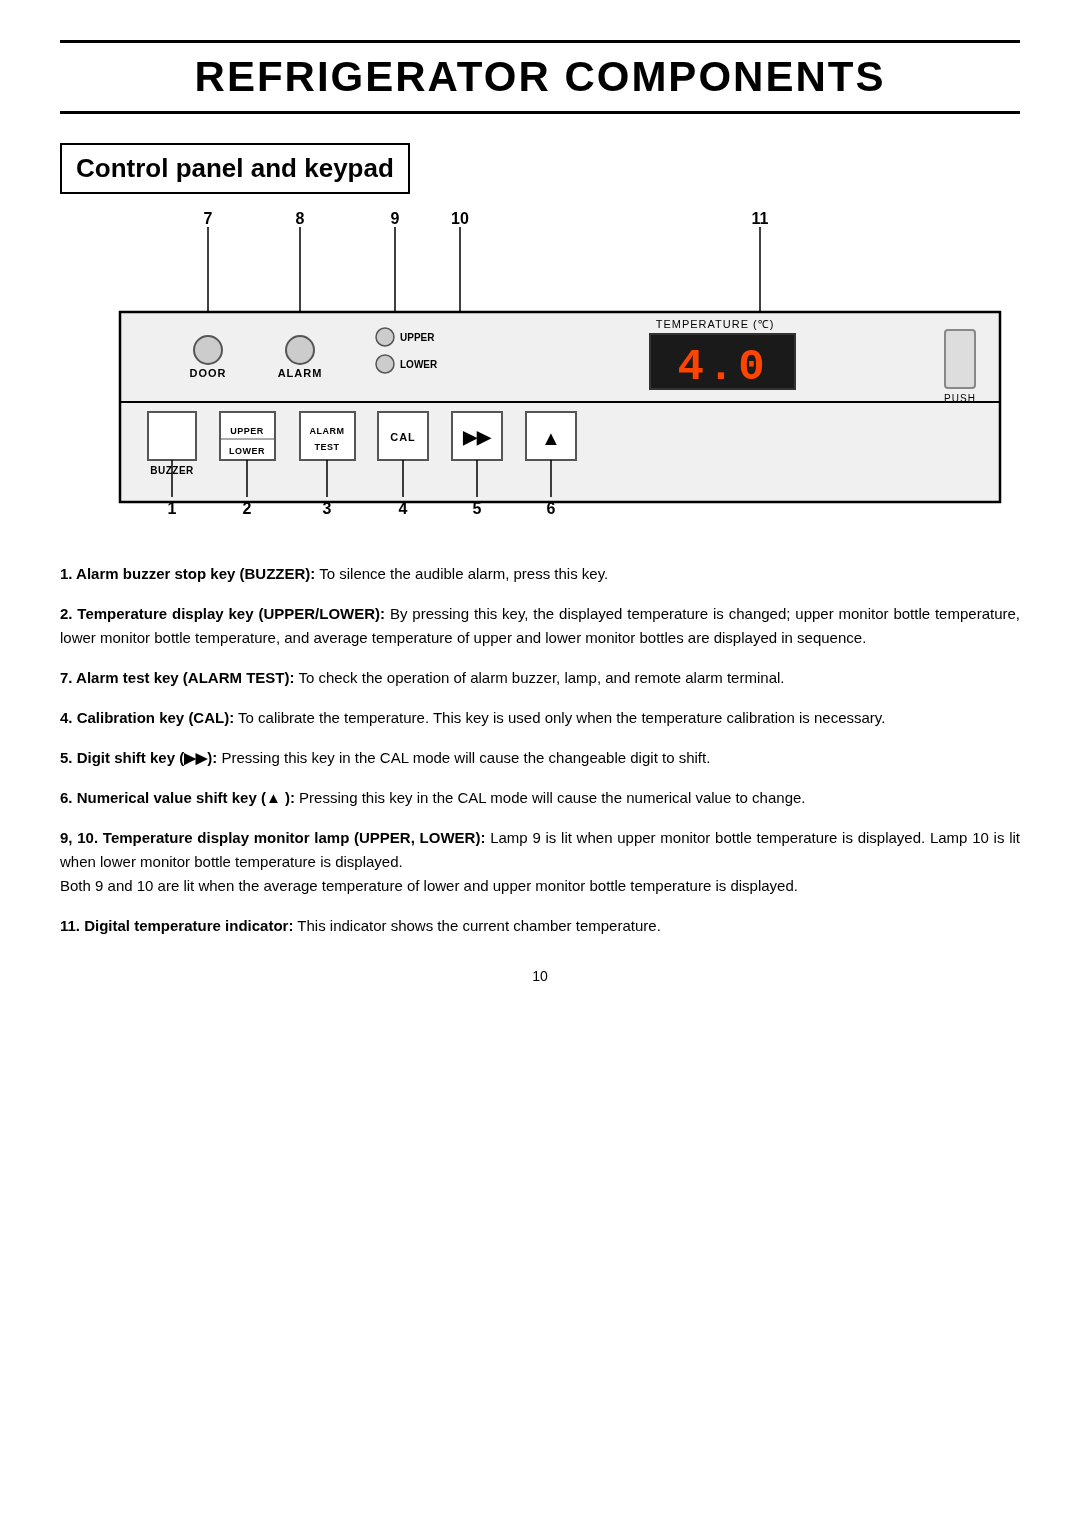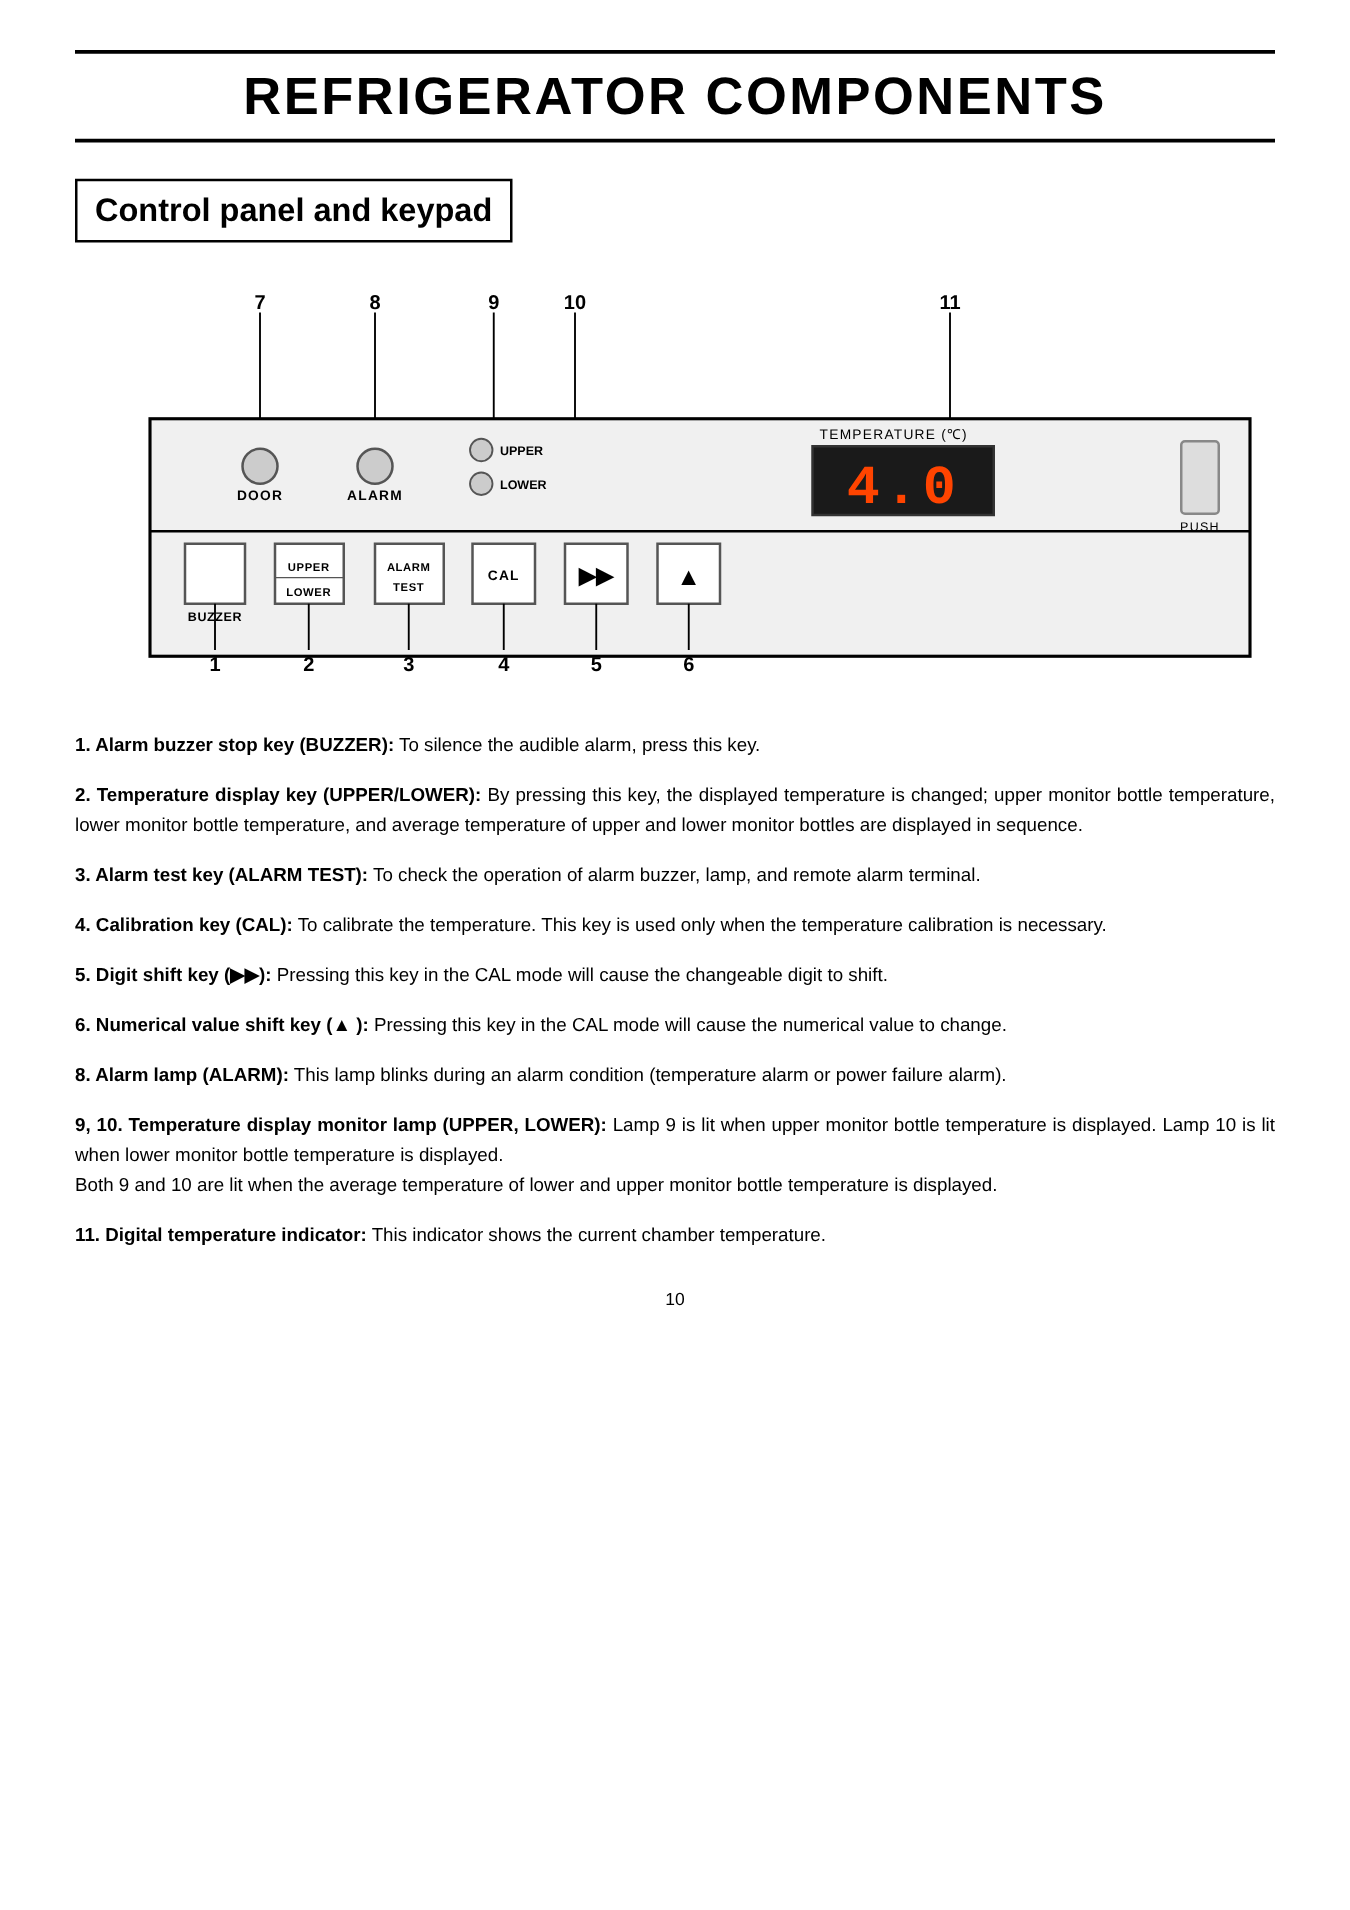--- a/index.html
+++ b/index.html
@@ -22,21 +22,21 @@
       margin-bottom: 29px;
       text-align: center;
     }
 
     .section-title {
       font-size: 26px;
       font-weight: 700;
       border: 2px solid #000;
       padding: 8px 14px;
       display: inline-block;
-      margin-bottom: 31px;
+      margin-bottom: 8px;
     }
 
     .diagram-area {
       position: relative;
       width: 100%;
       margin-bottom: 30px;
     }
 
     
     .descriptions {
@@ -161,44 +161,40 @@
     <b>1. Alarm buzzer stop key (BUZZER):</b>
     <span>  To silence the audible alarm, press this key.</span>
   </p>
 
   <p class="desc-para">
     <b>2. Temperature display key (UPPER/LOWER):</b>
     <span>  By pressing this key, the displayed temperature is changed; upper monitor bottle temperature, lower monitor bottle temperature, and average temperature of upper and lower monitor bottles are displayed in sequence.</span>
   </p>
 
   <p class="desc-para">
-    <b>3. Alarm test key (ALARM TEST):</b>
+    <b>7. Alarm test key (ALARM TEST):</b>
     <span>  To check the operation of alarm buzzer, lamp, and remote alarm terminal.</span>
   </p>
 
   <p class="desc-para">
     <b>4. Calibration key (CAL):</b>
     <span>  To calibrate the temperature.  This key is used only when the temperature calibration is necessary.</span>
   </p>
 
   <p class="desc-para">
     <b>5. Digit shift key (▶▶):</b>
     <span>  Pressing this key in the CAL mode will cause the changeable digit to shift.</span>
   </p>
 
   <p class="desc-para">
     <b>6. Numerical value shift key (▲ ):</b>
     <span>  Pressing this key in the CAL mode will cause the numerical value to change.</span>
   </p>
 
 
-  <p class="desc-para">
-    <b>8. Alarm lamp (ALARM):</b>
-    <span>  This lamp blinks during an alarm condition (temperature alarm or power failure alarm).</span>
-  </p>
 
   <p class="desc-para">
     <b>9, 10. Temperature display monitor lamp (UPPER, LOWER):</b>
     <span>  Lamp 9 is lit when upper monitor bottle temperature is displayed.   Lamp 10 is lit when lower monitor bottle temperature is displayed.<br>Both 9 and 10 are lit when the average temperature of lower and upper monitor bottle temperature is displayed.</span>
   </p>
 
   <p class="desc-para">
     <b>11. Digital temperature indicator:</b>
     <span>  This indicator shows the current chamber temperature.</span>
   </p>

